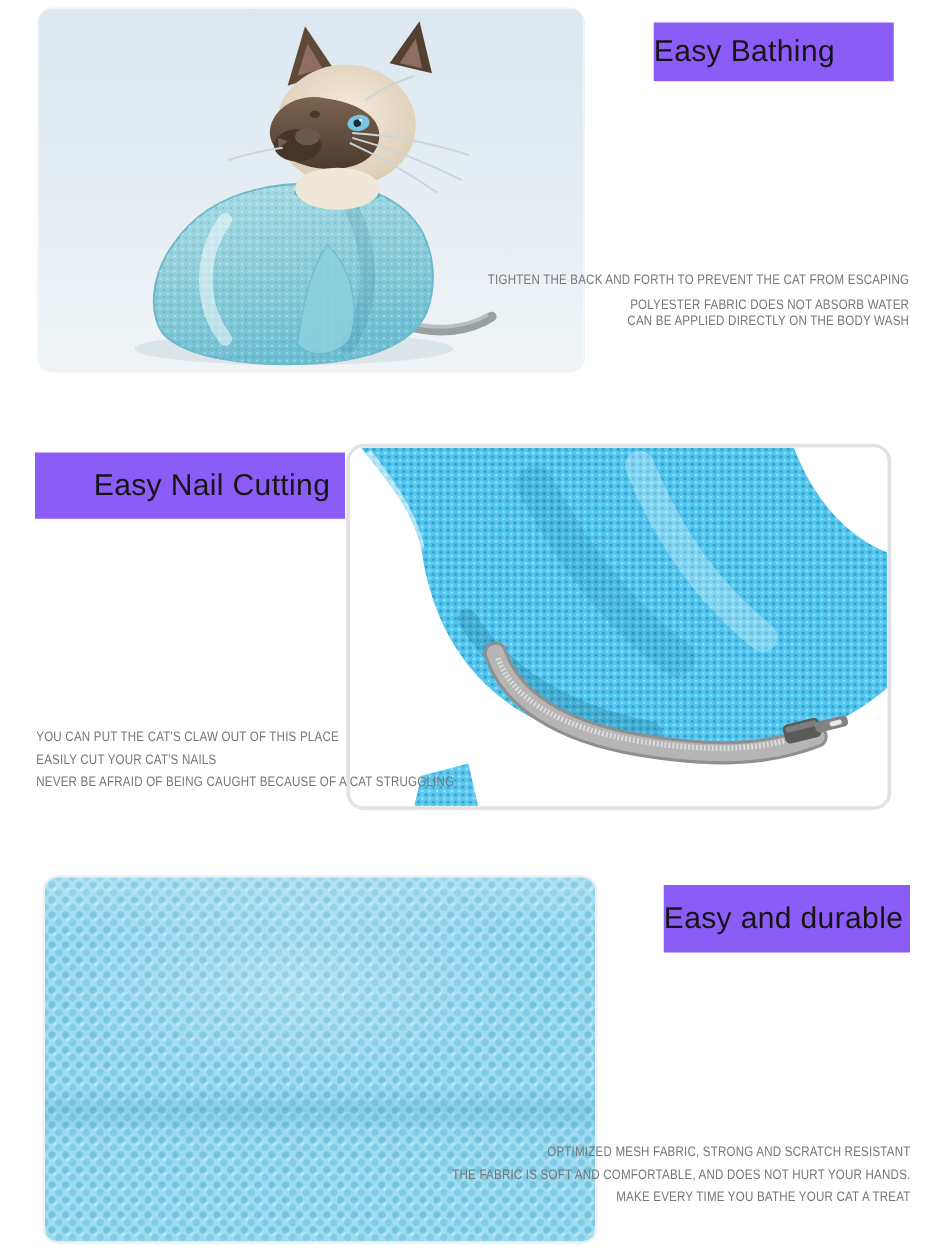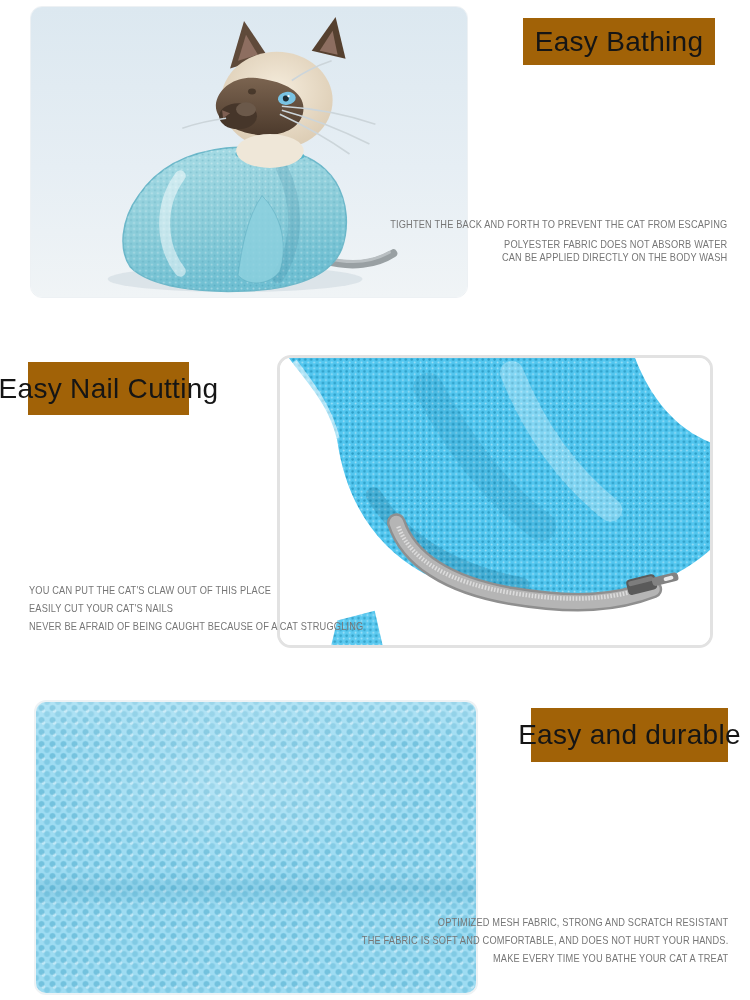--- a/index.html
+++ b/index.html
@@ -28,25 +28,25 @@
       radial-gradient(ellipse 62% 42% at 45% 28%, rgba(255,255,255,0.25), rgba(255,255,255,0) 70%),
       linear-gradient(to bottom, rgba(0,0,0,0) 58%, rgba(30,130,170,0.10) 62%, rgba(30,130,170,0.16) 64%, rgba(0,0,0,0) 71%),
       radial-gradient(circle, rgba(25,140,180,0.32) 2.3px, rgba(0,0,0,0) 3.6px),
       radial-gradient(circle, rgba(25,140,180,0.22) 2.3px, rgba(0,0,0,0) 3.6px),
       radial-gradient(circle, rgba(255,255,255,0.35) 1.2px, rgba(0,0,0,0) 2.4px);
     background-size:100% 100%,100% 100%,100% 100%,11px 12px,11px 12px,11px 12px;
     background-position:0 0,0 0,0 0,0 0,5.5px 6px,2px 3px;
   }
   
   .title-box{
-    position:absolute;background:#a16207;display:flex;align-items:center;justify-content:center;
-    color:#151515;font-size:28px;letter-spacing:0.3px;white-space:nowrap;
+    position:absolute;background:#8b5cf6;display:flex;align-items:center;justify-content:flex-start;
+    color:#151515;font-size:24px;letter-spacing:0.3px;white-space:nowrap;
   }
   .tb-bathing{left:523px;top:18px;width:192px;height:47px;}
-  .tb-nails{left:28px;top:362px;width:161px;height:53px;}
+  .tb-nails{left:28px;top:362px;width:201px;height:53px;padding-left:47px;}
   .tb-durable{left:531px;top:708px;width:197px;height:54px;}
   
   .caption{
     position:absolute;color:#767676;font-size:11px;letter-spacing:0.2px;white-space:nowrap;
   }
   .caption .line{line-height:18px;}
   .cap-right{text-align:right;transform:scaleX(0.84);transform-origin:100% 0;}
   .cap-left{text-align:left;transform:scaleX(0.84);transform-origin:0 0;}
   .cap-bathing{right:23px;top:218px;}
   .cap-bathing .line{line-height:13px;}

